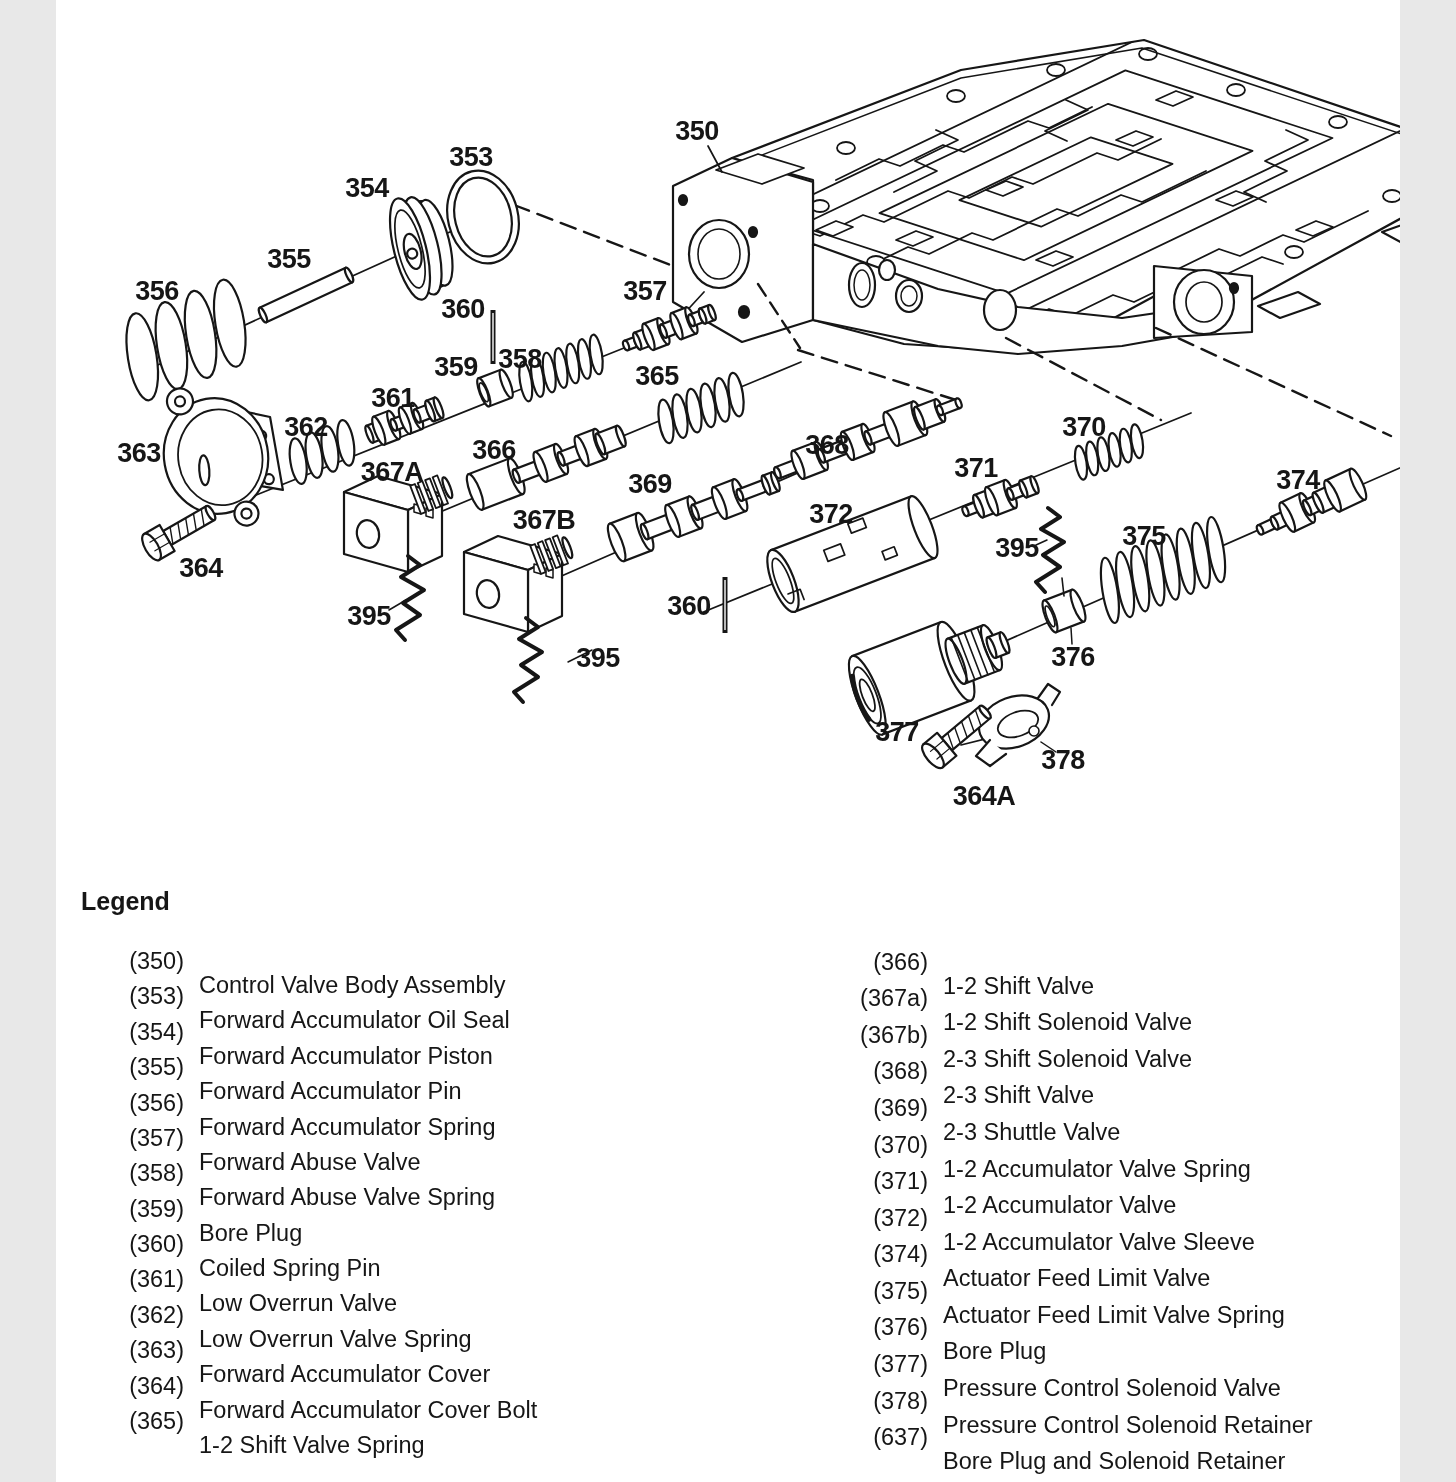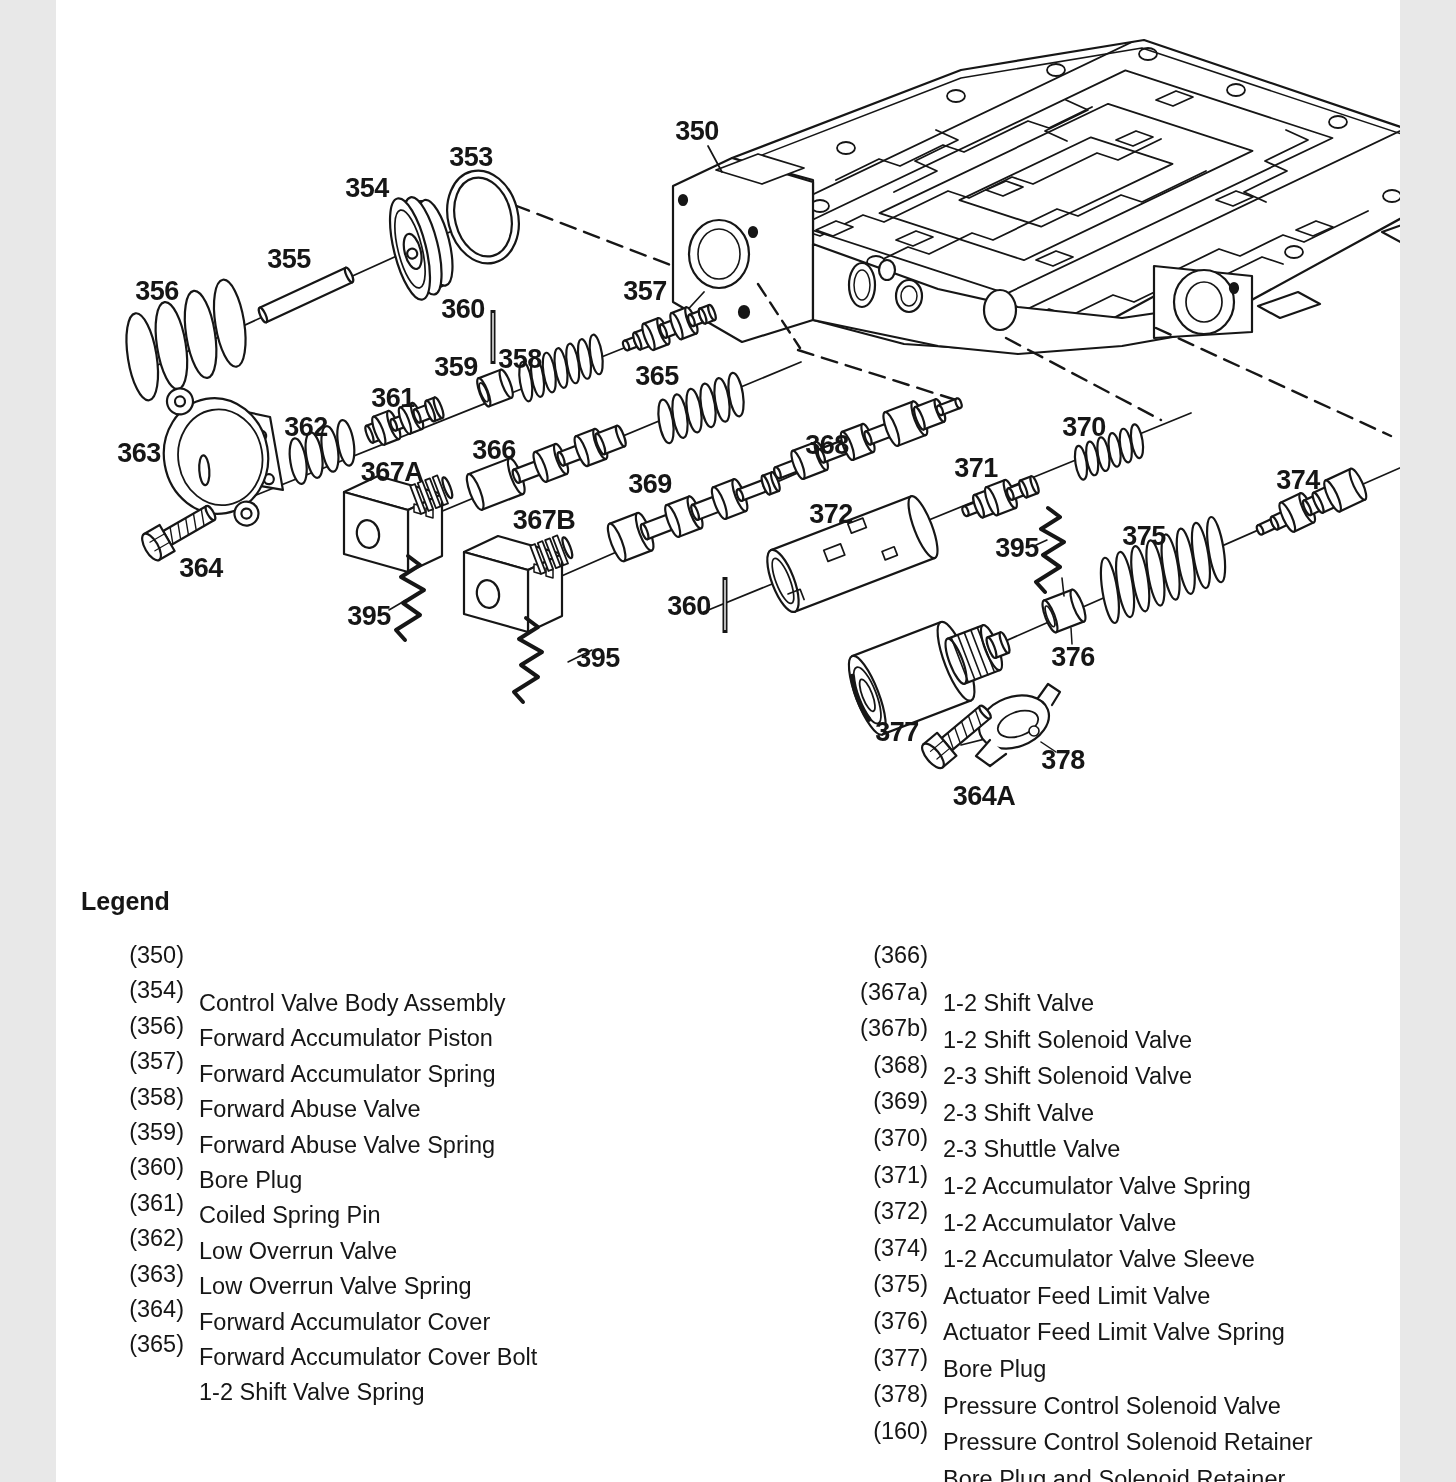--- a/index.html
+++ b/index.html
@@ -10,21 +10,21 @@
   .diagram svg{position:absolute;left:0;top:0;}
   #labels{position:absolute;left:0;top:0;width:100%;height:100%;pointer-events:none;}
   .plabel{position:absolute;transform:translate(-50%,-50%);
           font:700 27px/1 "Liberation Sans",sans-serif;color:var(--ink);
           letter-spacing:-0.5px;white-space:nowrap;}
   .legend-title{position:absolute;left:25px;top:888px;margin:0;
           font:700 25px/1.1 "Liberation Sans",sans-serif;color:var(--ink);}
   .legend-col{position:absolute;top:944px;width:690px;}
   .legend-col.left{left:25px;}
   .legend-col.right{left:769px;}
-  .lrow{display:flex;align-items:flex-start;height:35.4px;
+  .lrow{display:flex;align-items:center;height:35.4px;
         font:400 23.5px/1 "Liberation Sans",sans-serif;color:var(--ink);}
   .legend-col.right .lrow{height:36.6px;}
   .lrow .num{flex:0 0 103px;text-align:right;}
   .lrow .lbl{padding-left:15px;white-space:nowrap;margin-top:48px;}
 </style>
 </head>
 <body>
 
 <div class="page">
   <div class="diagram">
@@ -490,24 +490,32 @@
         <span class="plabel" style="left: 961px; top: 548px;">395</span>
       </div>
   </div>
   <h2 class="legend-title">Legend</h2>
   <div id="legend-left" class="legend-col left">
       <div class="lrow">
         <span class="num">(350)</span>
         <span class="lbl">Control Valve Body Assembly</span>
       </div>
       <div class="lrow">
+        <span class="num">(353)</span>
+        <span class="lbl">Forward Accumulator Oil Seal</span>
+      </div>
+      <div class="lrow">
         <span class="num">(354)</span>
         <span class="lbl">Forward Accumulator Piston</span>
       </div>
       <div class="lrow">
+        <span class="num">(355)</span>
+        <span class="lbl">Forward Accumulator Pin</span>
+      </div>
+      <div class="lrow">
         <span class="num">(356)</span>
         <span class="lbl">Forward Accumulator Spring</span>
       </div>
       <div class="lrow">
         <span class="num">(357)</span>
         <span class="lbl">Forward Abuse Valve</span>
       </div>
       <div class="lrow">
         <span class="num">(358)</span>
         <span class="lbl">Forward Abuse Valve Spring</span>
@@ -588,17 +596,17 @@
       </div>
       <div class="lrow">
         <span class="num">(377)</span>
         <span class="lbl">Pressure Control Solenoid Valve</span>
       </div>
       <div class="lrow">
         <span class="num">(378)</span>
         <span class="lbl">Pressure Control Solenoid Retainer</span>
       </div>
       <div class="lrow">
-        <span class="num">(160)</span>
+        <span class="num">(637)</span>
         <span class="lbl">Bore Plug and Solenoid Retainer</span>
       </div>
     </div>
 </div>
 
 </body></html>

